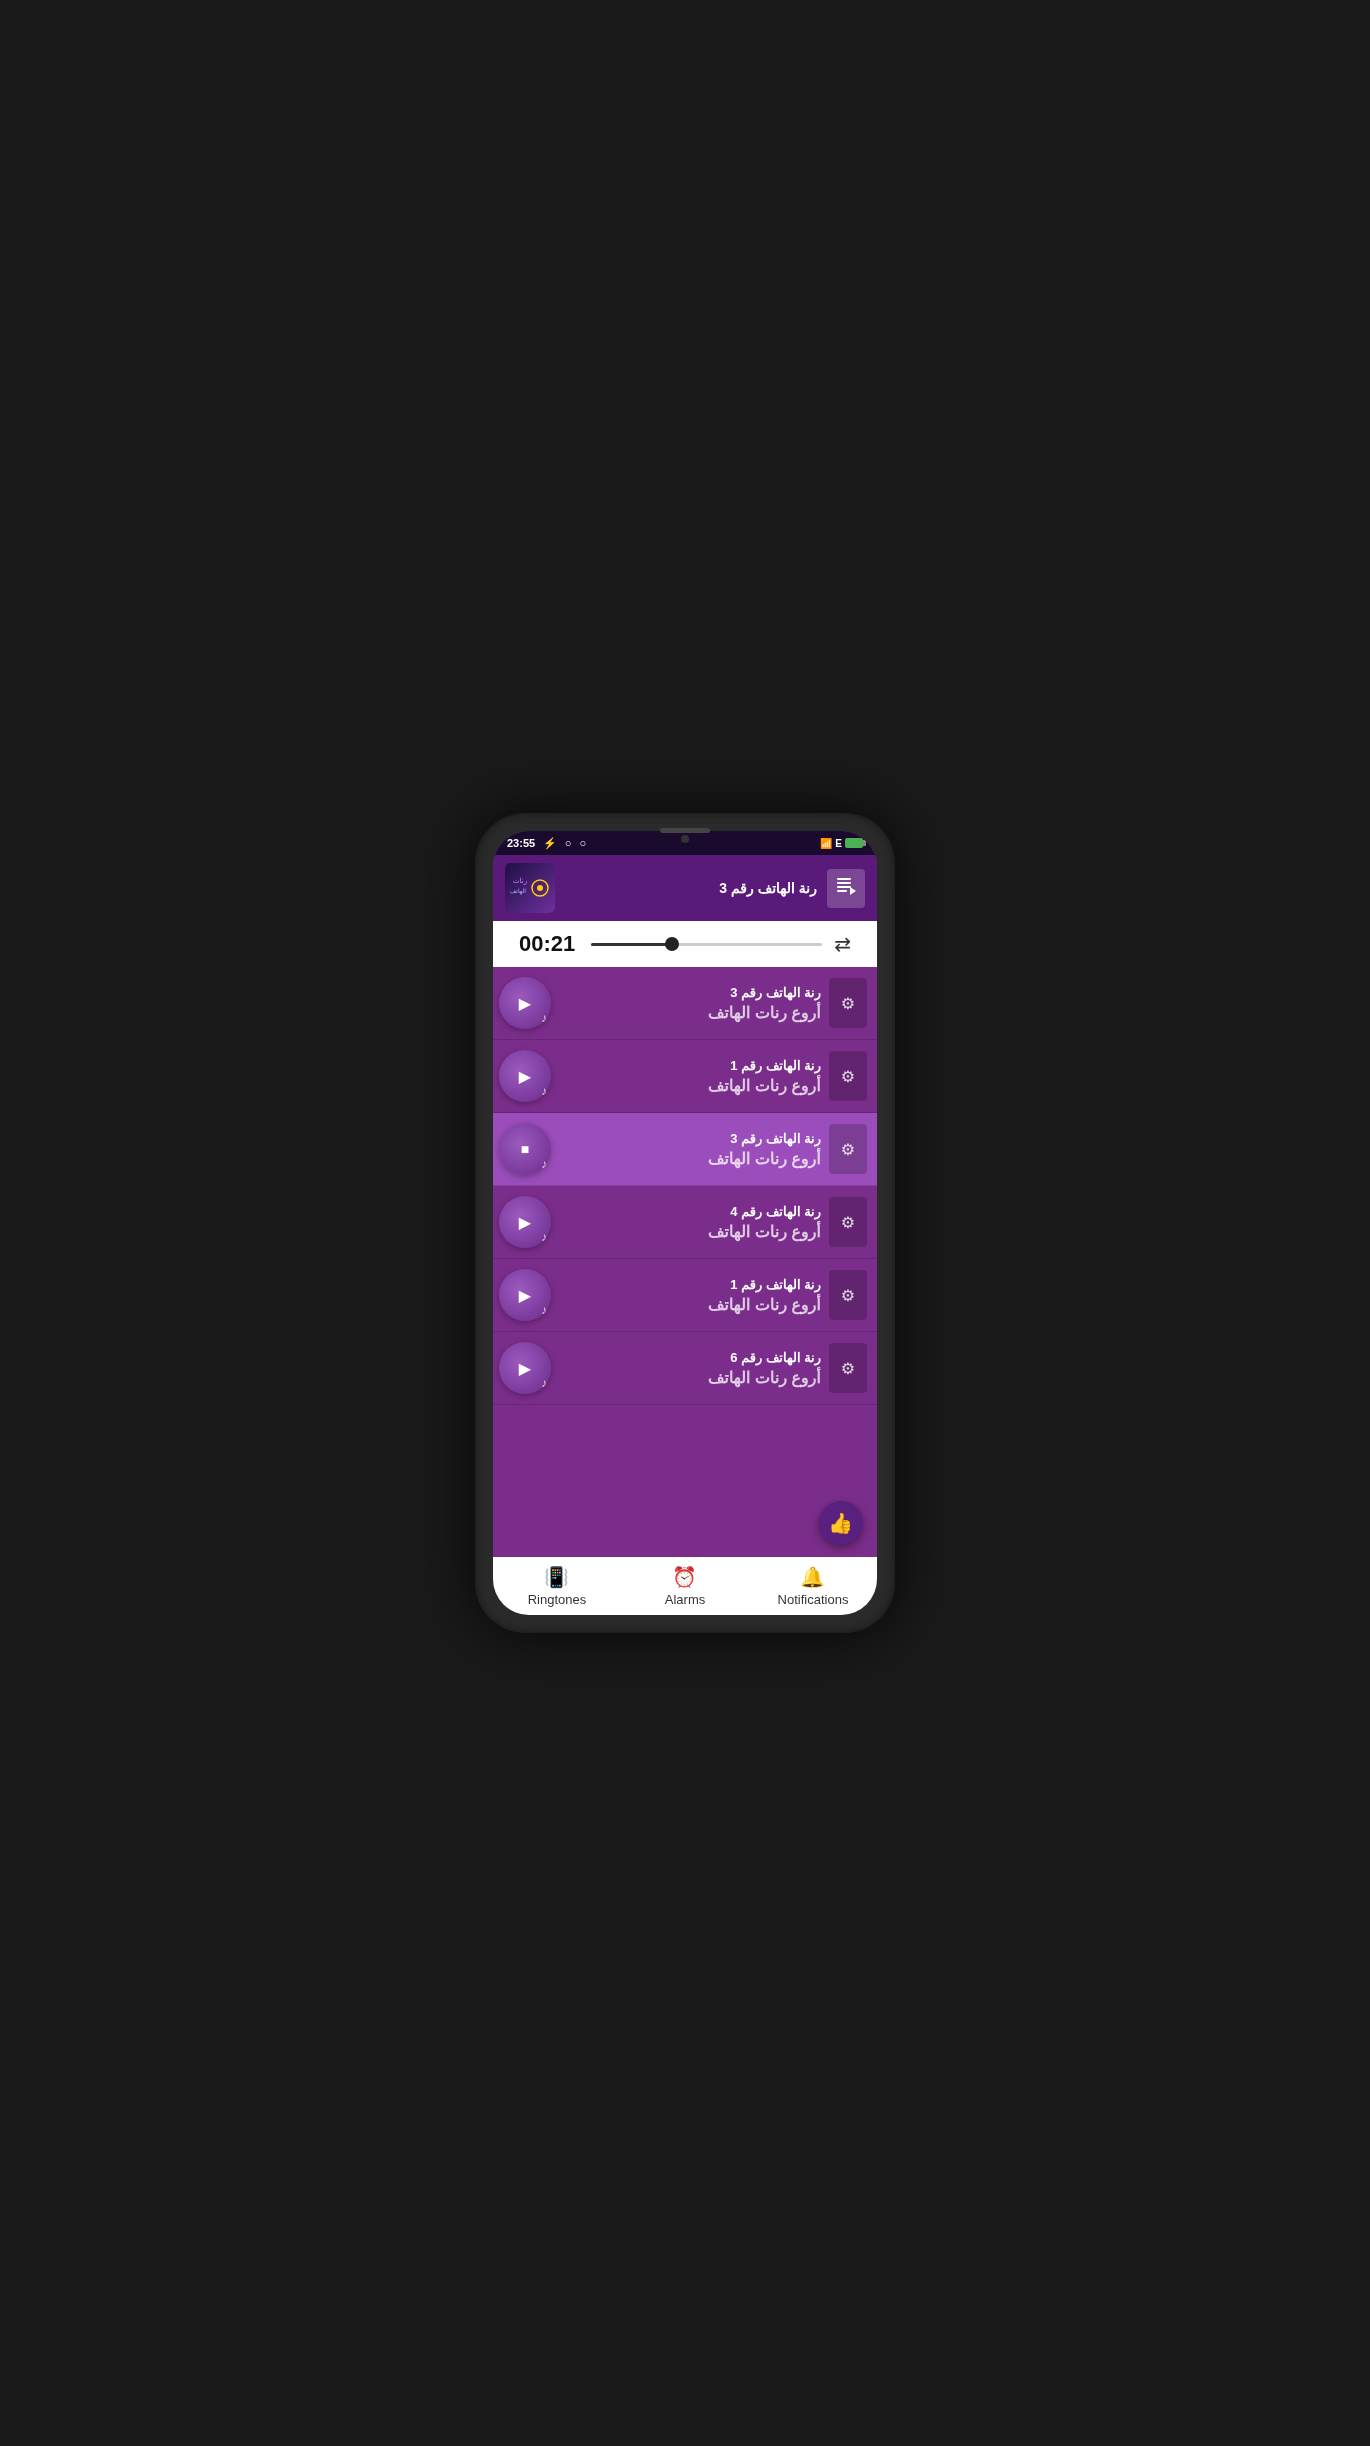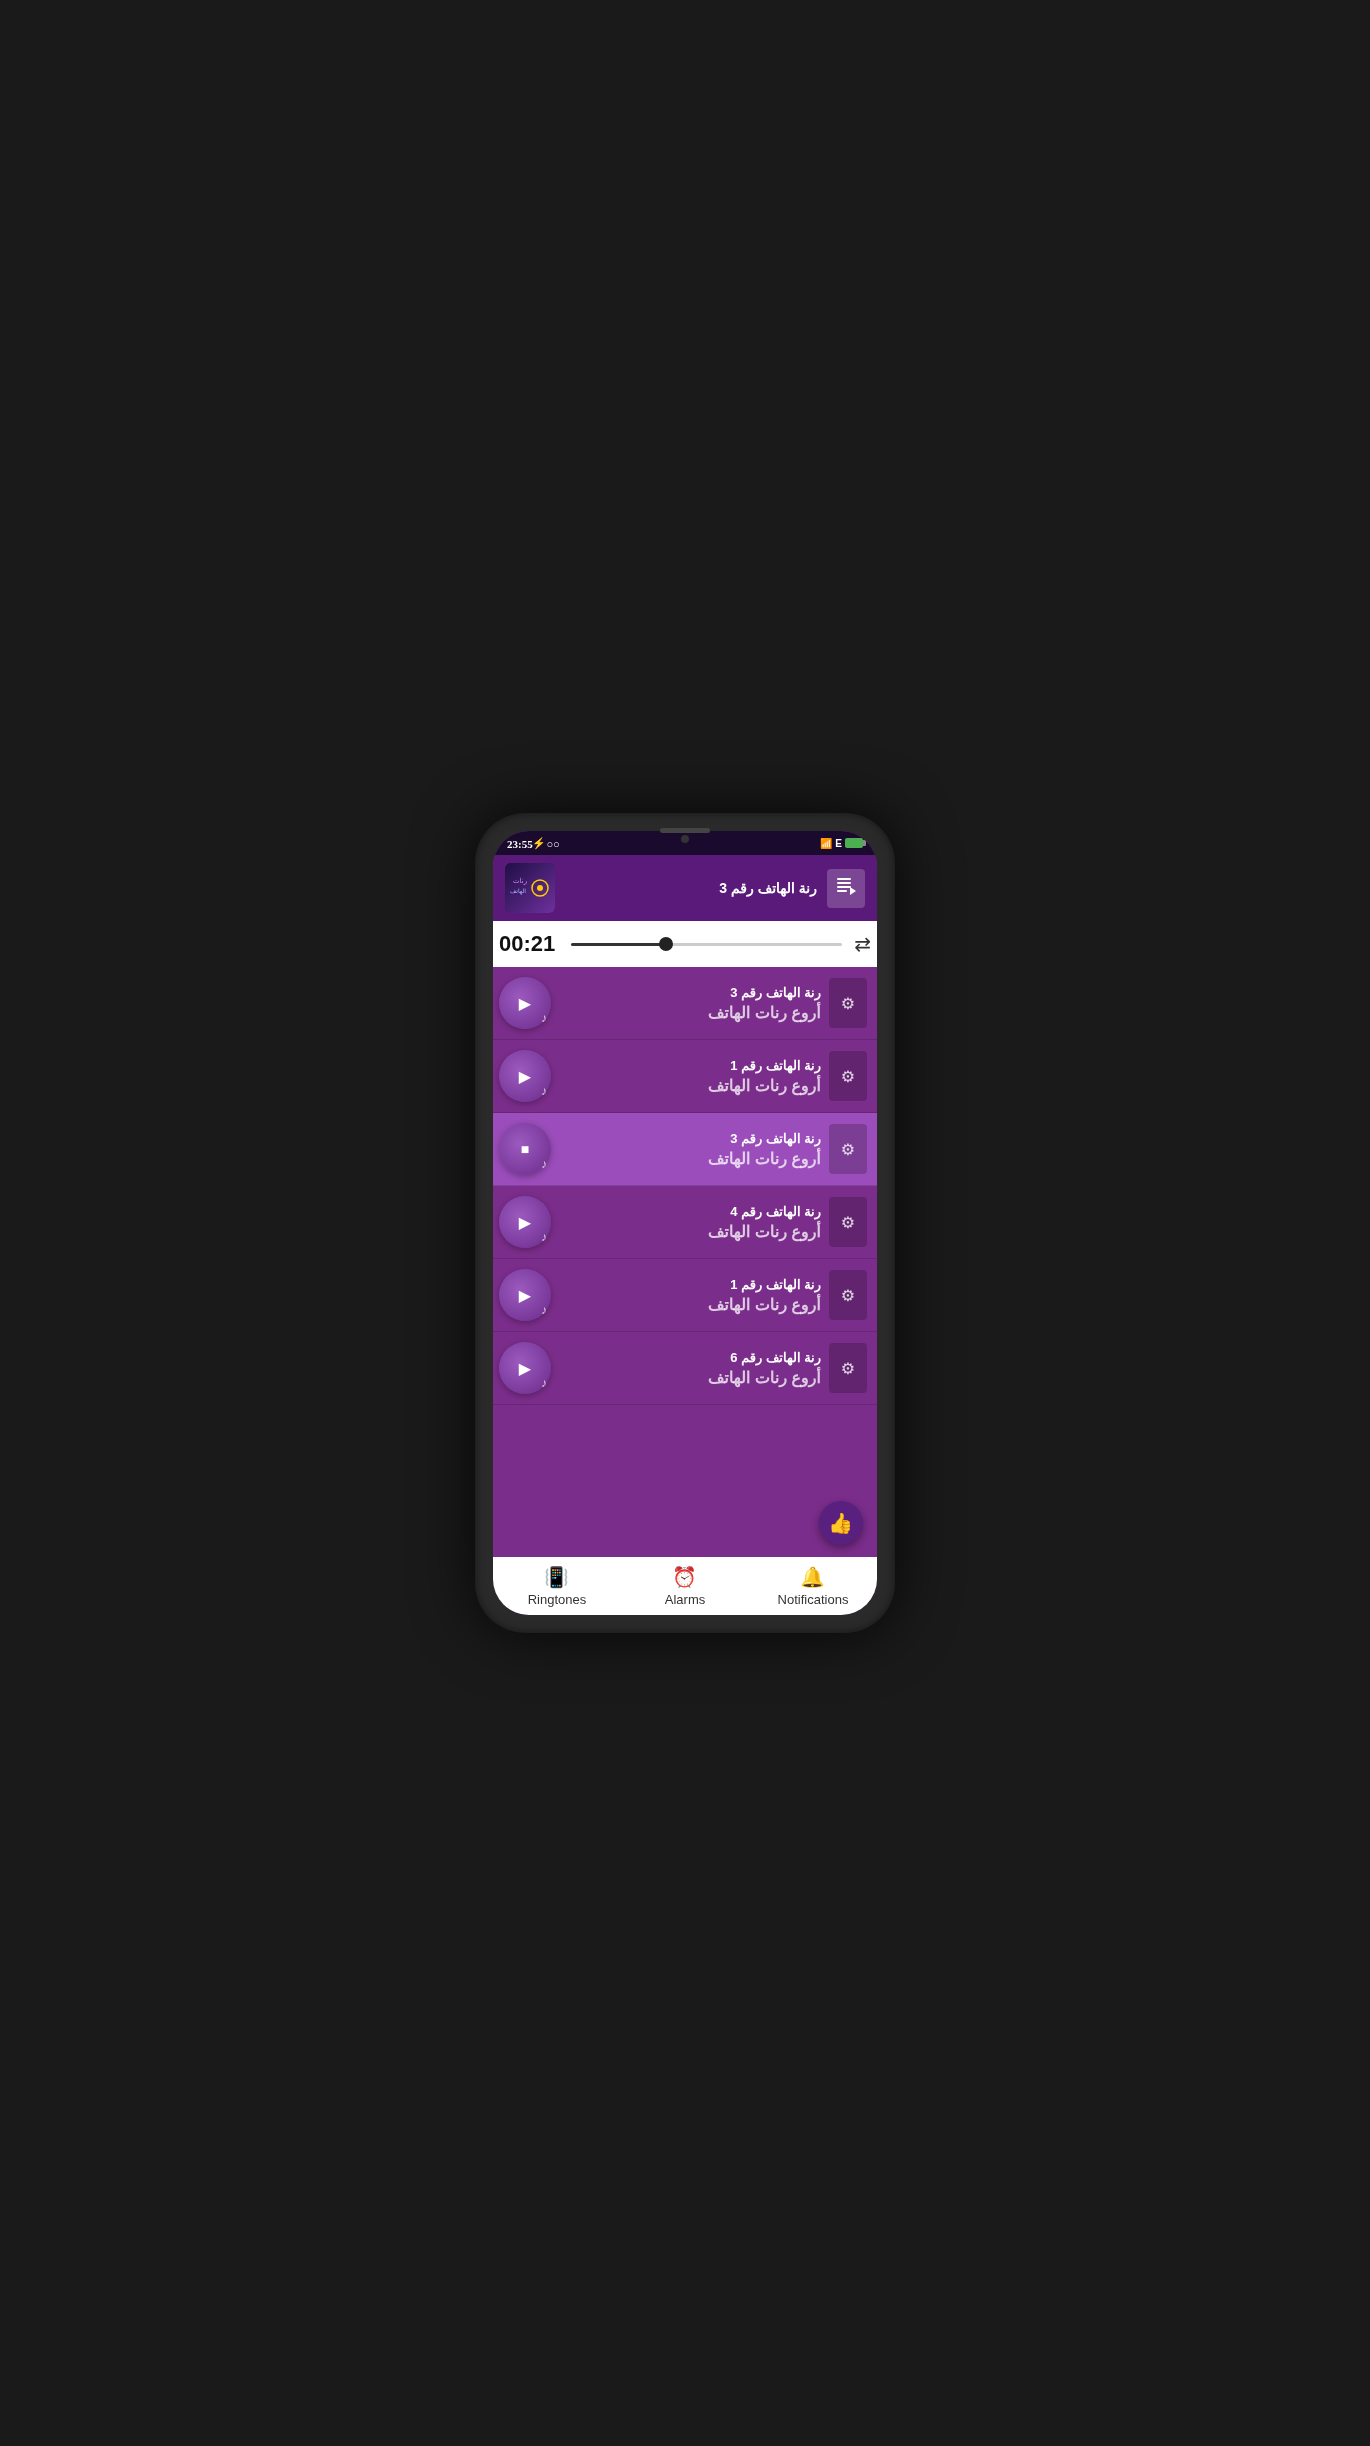--- a/index.html
+++ b/index.html
@@ -39,21 +39,21 @@
       padding: 5px 14px;
       display: flex;
       justify-content: space-between;
       align-items: center;
       color: white;
       font-size: 11px;
       font-weight: bold;
       min-height: 24px;
     }
 
-    .status-left { display: flex; align-items: flex-end; gap: 0; font-family: Liberation Serif, serif; }
+    .status-left { display: flex; align-items: center; gap: 8px; }
     .status-right { display: flex; align-items: center; gap: 3px; font-size: 10px; }
 
     .battery-icon {
       background: #4CAF50;
       width: 18px;
       height: 10px;
       border-radius: 2px;
       display: inline-block;
       position: relative;
     }
@@ -104,21 +104,21 @@
       color: white;
       font-size: 20px;
       background: rgba(255,255,255,0.2);
       padding: 6px 8px;
       border-radius: 4px;
     }
 
     
     .progress-bar-area {
       background: white;
-      padding: 10px 6px;
+      padding: 10px 26px;
       display: flex;
       align-items: center;
       gap: 12px;
     }
 
     .time-display {
       font-size: 22px;
       font-weight: bold;
       color: #111;
       min-width: 60px;

